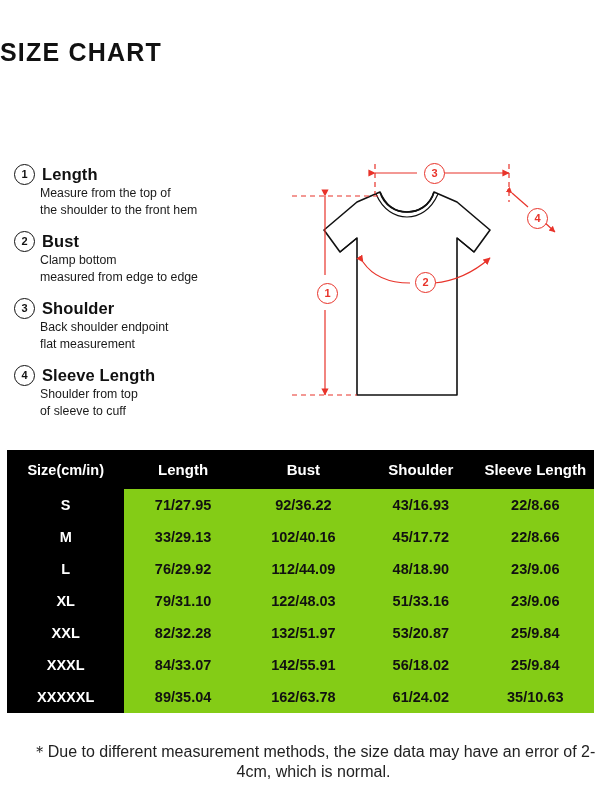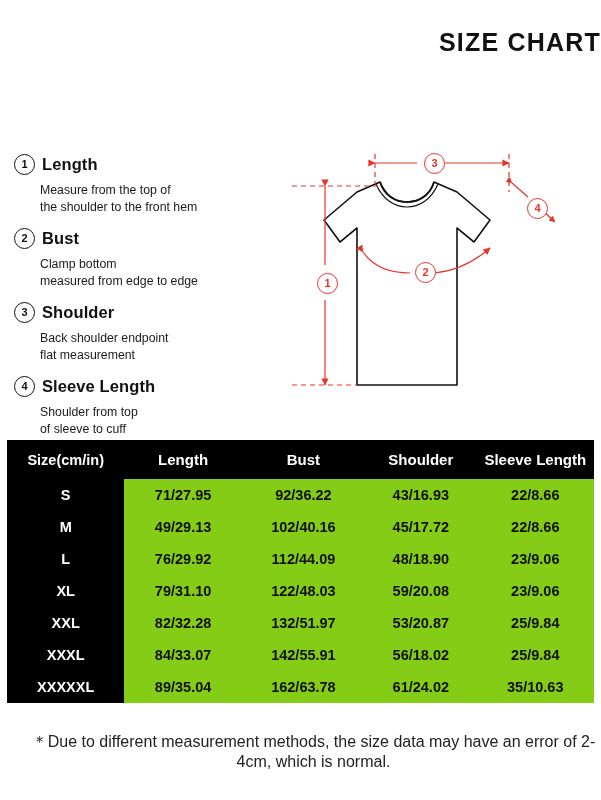--- a/index.html
+++ b/index.html
@@ -14,26 +14,26 @@
     color: #111111;
     position: relative;
     overflow: hidden;
   }
   .page {
     width: 601px;
     height: 800px;
     position: relative;
   }
   .title {
-    text-align: right;
+    text-align: left;
     font-size: 25px;
     font-weight: bold;
     letter-spacing: 1.2px;
     color: #111;
-    margin-top: 28px;
+    margin-top: 38px;
   }
 
   
   .legend {
     position: absolute;
     left: 14px;
     top: 126px;
     width: 250px;
   }
   .legend-item {
@@ -59,21 +59,21 @@
   }
   .legend-name {
     font-size: 16.5px;
     font-weight: bold;
     letter-spacing: .1px;
   }
   .legend-desc {
     font-size: 12.3px;
     line-height: 1.42;
     margin-left: 26px;
-    margin-top: 7px;
+    margin-top: 0;
     color: #1a1a1a;
   }
 
   
   .diagram {
     position: absolute;
     left: 262px;
     top: 112px;
     width: 330px;
     height: 285px;
@@ -277,37 +277,37 @@
       <tbody>
         <tr>
           <td class="sizecell">S</td>
           <td>71/27.95</td>
           <td>92/36.22</td>
           <td>43/16.93</td>
           <td>22/8.66</td>
         </tr>
         <tr>
           <td class="sizecell">M</td>
-          <td>49/29.13</td>
+          <td>33/29.13</td>
           <td>102/40.16</td>
           <td>45/17.72</td>
           <td>22/8.66</td>
         </tr>
         <tr>
           <td class="sizecell">L</td>
           <td>76/29.92</td>
           <td>112/44.09</td>
           <td>48/18.90</td>
           <td>23/9.06</td>
         </tr>
         <tr>
           <td class="sizecell">XL</td>
           <td>79/31.10</td>
           <td>122/48.03</td>
-          <td>59/20.08</td>
+          <td>51/33.16</td>
           <td>23/9.06</td>
         </tr>
         <tr>
           <td class="sizecell">XXL</td>
           <td>82/32.28</td>
           <td>132/51.97</td>
           <td>53/20.87</td>
           <td>25/9.84</td>
         </tr>
         <tr>

